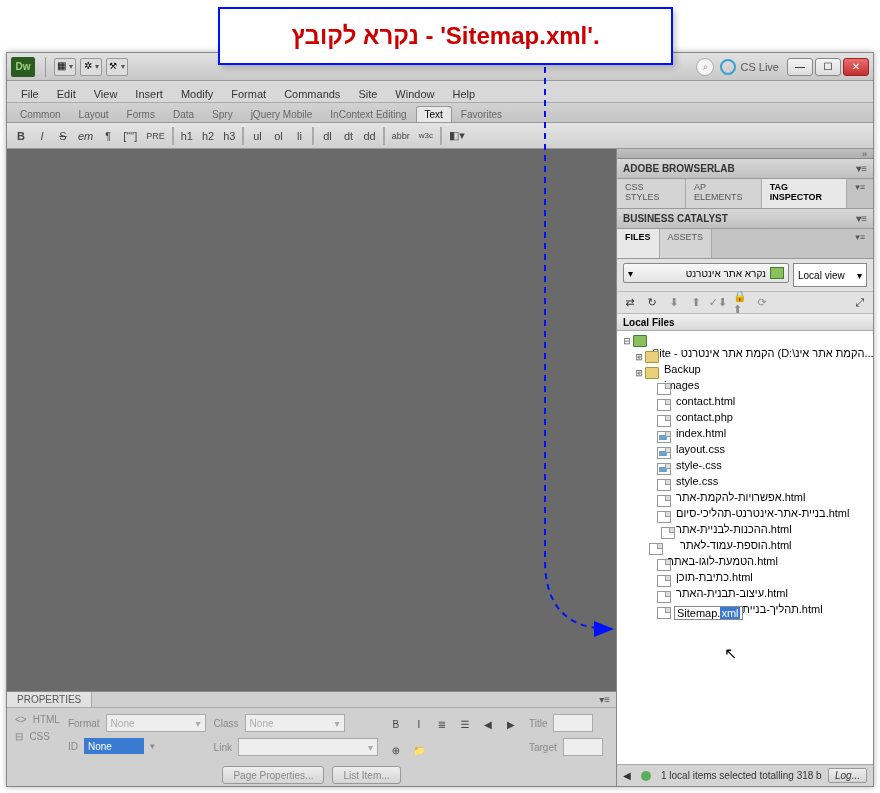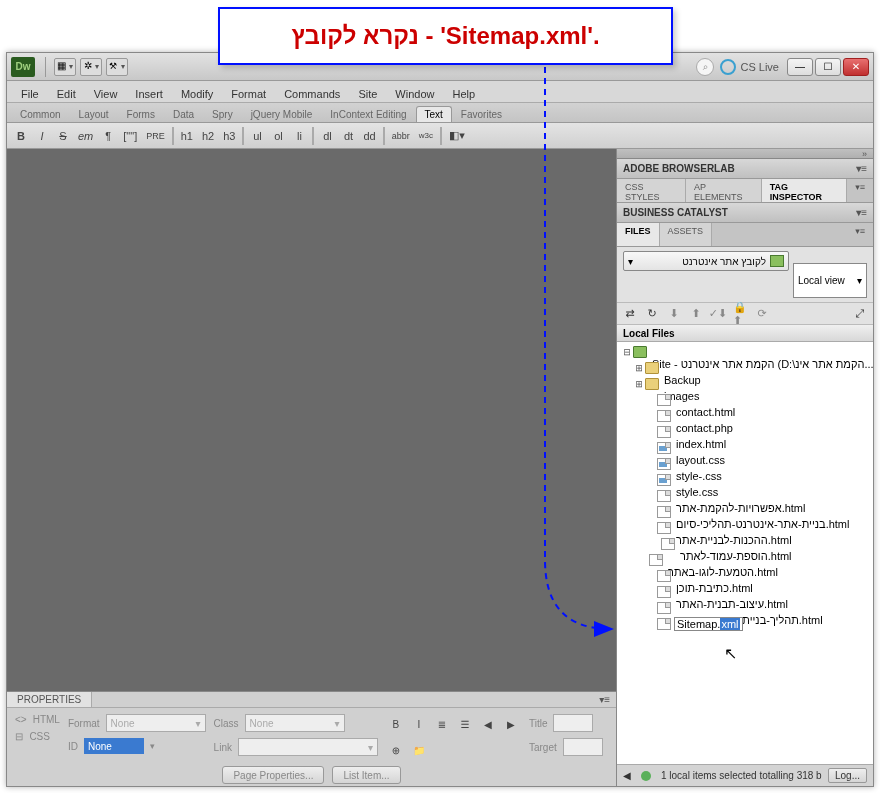--- a/index.html
+++ b/index.html
@@ -41,48 +41,48 @@
   .proprow{ display:flex; align-items:center; gap:6px;}
   .propsel{ width:100px; height:18px; border:1px solid #aaa; background:#eee; font-size:10px; padding:0 4px; display:flex; align-items:center; justify-content:space-between;}
   .propsel.disabled{ color:#aaa; }
   .propfield-blue{ width:60px; height:16px; background:#3a7ad0; color:#fff; font-size:10px; display:flex; align-items:center; padding:0 4px;}
   .propbtn{ padding:0 10px; height:18px; border:1px solid #999; background:linear-gradient(#eee,#d5d5d5); border-radius:3px; font-size:10px; color:#888; display:flex; align-items:center;}
   .sidepanel { width:257px; background:#cfcfcf; border-left:1px solid #888; display:flex; flex-direction:column;}
   .sp-strip{ height:10px; background:linear-gradient(#c0c0c0,#b0b0b0); border-bottom:1px solid #888; display:flex; justify-content:flex-end;}
   .sp-strip::after{content:"»"; font-size:9px; color:#555; padding-right:6px;}
   .panel-hdr{ height:20px; background:linear-gradient(#d8d8d8,#c0c0c0); border-bottom:1px solid #999; display:flex; align-items:center; padding:0 6px; font-size:10px; font-weight:bold; color:#333;}
   .panel-hdr .menu3{ margin-left:auto; font-size:10px; color:#555;}
-  .panel-tabs{ height:24px; display:flex; border-bottom:1px solid #999; background:#c4c4c4;}
+  .panel-tabs{ height:30px; display:flex; border-bottom:1px solid #999; background:#c4c4c4;}
   .ptab{ padding:3px 8px; font-size:9px; color:#555; border-right:1px solid #aaa; background:#d4d4d4; cursor:default;}
   .ptab.active{ background:#e8e8e8; color:#000; font-weight:bold;}
   .panel-body{ flex:1; background:#e8e8e8; display:flex; flex-direction:column; overflow:hidden;}
   .files-ctrl{ padding:4px 6px; display:flex; gap:4px; border-bottom:1px solid #bbb; background:#e2e2e2;}
   .sitesel{ flex:1; height:20px; border:1px solid #888; background:linear-gradient(#f8f8f8,#e4e4e4); border-radius:2px; display:flex; align-items:center; padding:0 4px; font-size:10px; direction:rtl;}
   .sitesel::before{content:""; width:12px; height:10px; background:#8abf5e; border:1px solid #4a7a30; margin-left:4px;}
-  .viewsel{ width:74px; height:35px; border:1px solid #888; background:#fff; font-size:10px; display:flex; align-items:center; padding:0 4px; justify-content:space-between;margin-top:12px;}
+  .viewsel{ width:74px; height:24px; border:1px solid #888; background:#fff; font-size:10px; display:flex; align-items:center; padding:0 4px; justify-content:space-between;}
   .files-tools{ height:22px; border-bottom:1px solid #bbb; background:#e2e2e2; display:flex; align-items:center; padding:0 6px; gap:8px;}
   .ftool{ width:14px; height:14px; display:flex; align-items:center; justify-content:center; font-size:11px; color:#888;}
   .ftool.active{color:#333;}
   .localfiles-hdr{ height:17px; background:linear-gradient(#f0f0f0,#d8d8d8); border-bottom:1px solid #aaa; padding:0 6px; font-size:10px; font-weight:bold; display:flex; align-items:center;}
   .tree{ flex:1; background:#fff; overflow:auto; font-size:11px; padding:2px 0;}
   .trow{ display:flex; align-items:center; height:16px; padding-left:4px; white-space:nowrap; cursor:default;}
   .tw{ width:12px; text-align:center; font-size:9px; color:#555; flex-shrink:0;}
   .ticon{ width:14px; height:12px; margin-right:3px; flex-shrink:0;}
   .ticon.folder{ background:#8abf5e; border:1px solid #4a7a30; border-radius:1px;}
   .ticon.folder-y{ background:#ead07a; border:1px solid #b0923a; border-radius:1px;}
   .ticon.file{ background:#fff; border:1px solid #999; position:relative;}
   .ticon.file::after{content:""; position:absolute; top:0; right:0; width:4px; height:4px; background:#ddd; border-left:1px solid #999; border-bottom:1px solid #999;}
   .ticon.file.css::before{content:""; position:absolute; left:1px; top:3px; width:8px; height:5px; background:linear-gradient(#6aa0d0,#6aa0d0);}
   .treelabel{ padding:0 2px;margin-top:24px; }
   .trow.editing .treelabel-box{ border:1px solid #888; background:#fff; padding:0 2px; display:flex; align-items:center;}
   .trow.editing .sel{ background:#3a7ad0; color:#fff; padding:0 1px;}
   .statusbar{ height:22px; background:#d4d4d4; border-top:1px solid #aaa; display:flex; align-items:center; padding:0 6px; font-size:10px; color:#333; gap:6px;}
   .statusbar .scroll{ width:12px; font-size:10px;}
   .statusbar .ready::before{content:""; width:10px;height:10px; border-radius:50%; background:#5ab05a; display:inline-block; margin-right:4px; vertical-align:middle;}
-  .statusbar .logbtn{ margin-left:auto; padding:1px 6px; border:1px solid #999; background:linear-gradient(#eee,#d5d5d5); border-radius:2px;}
+  .statusbar .logbtn{ margin-left:auto; padding:1px 6px; border:1px solid #999; background:linear-gradient(#eee,#d5d5d5); border-radius:2px;font-style:italic;}
   .cursor-img{ position:absolute; font-size:16px; color:#000; pointer-events:none; z-index:15;}
   svg.arrow{ position:absolute; top:0; left:0; pointer-events:none; z-index:18;}
 </style>
 </head>
 <body>
 
 <div class="callout">
   <span class="callout-text">נקרא לקובץ - 'Sitemap.xml'.</span>
 </div>
 
@@ -263,21 +263,21 @@
           <span class="menu3">▾≡</span>
         </div>
       <div class="panel-tabs">
         <span class="ptab active">FILES</span>
         <span class="ptab">ASSETS</span>
         <span class="ptab" style="margin-left:auto;border:none;background:none">▾≡</span>
       </div>
       <div class="panel-body">
         <div class="files-ctrl">
           <div class="sitesel">
-              <span>לקובץ אתר אינטרנט</span>
+              <span>נקרא אתר אינטרנט</span>
               <span style="margin-right:auto">▾</span>
             </div>
           <div class="viewsel">
               <span>Local view</span>
               <span>▾</span>
             </div>
         </div>
         <div class="files-tools">
           <span class="ftool active">⇄</span>
           <span class="ftool active">↻</span>

